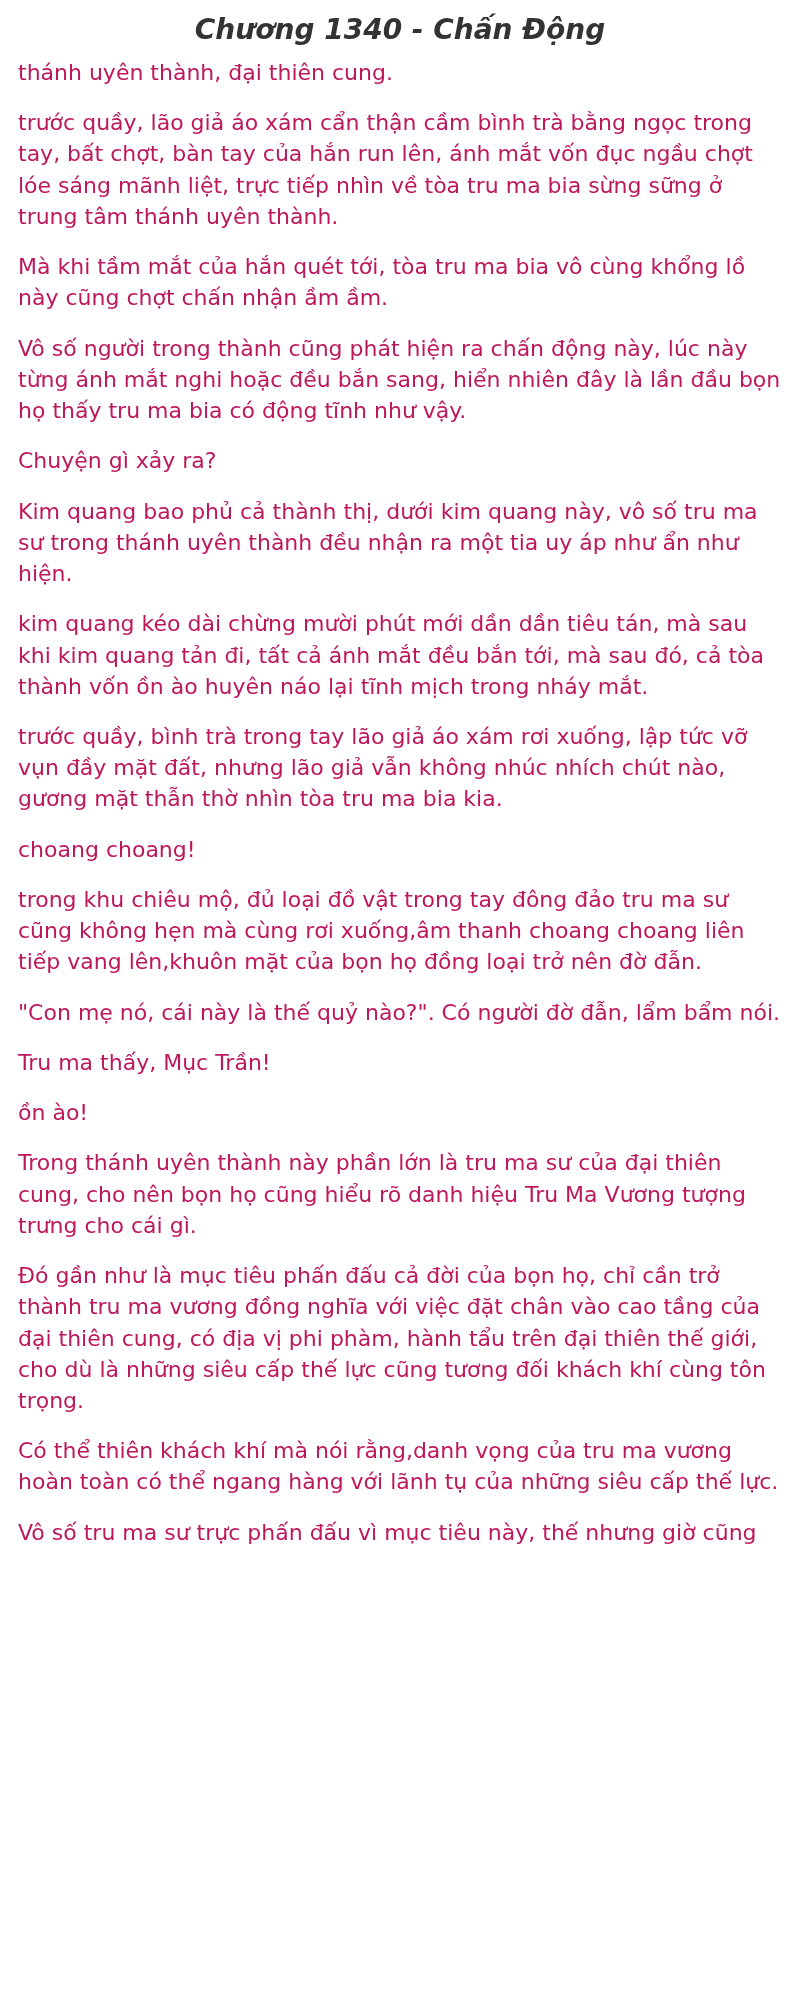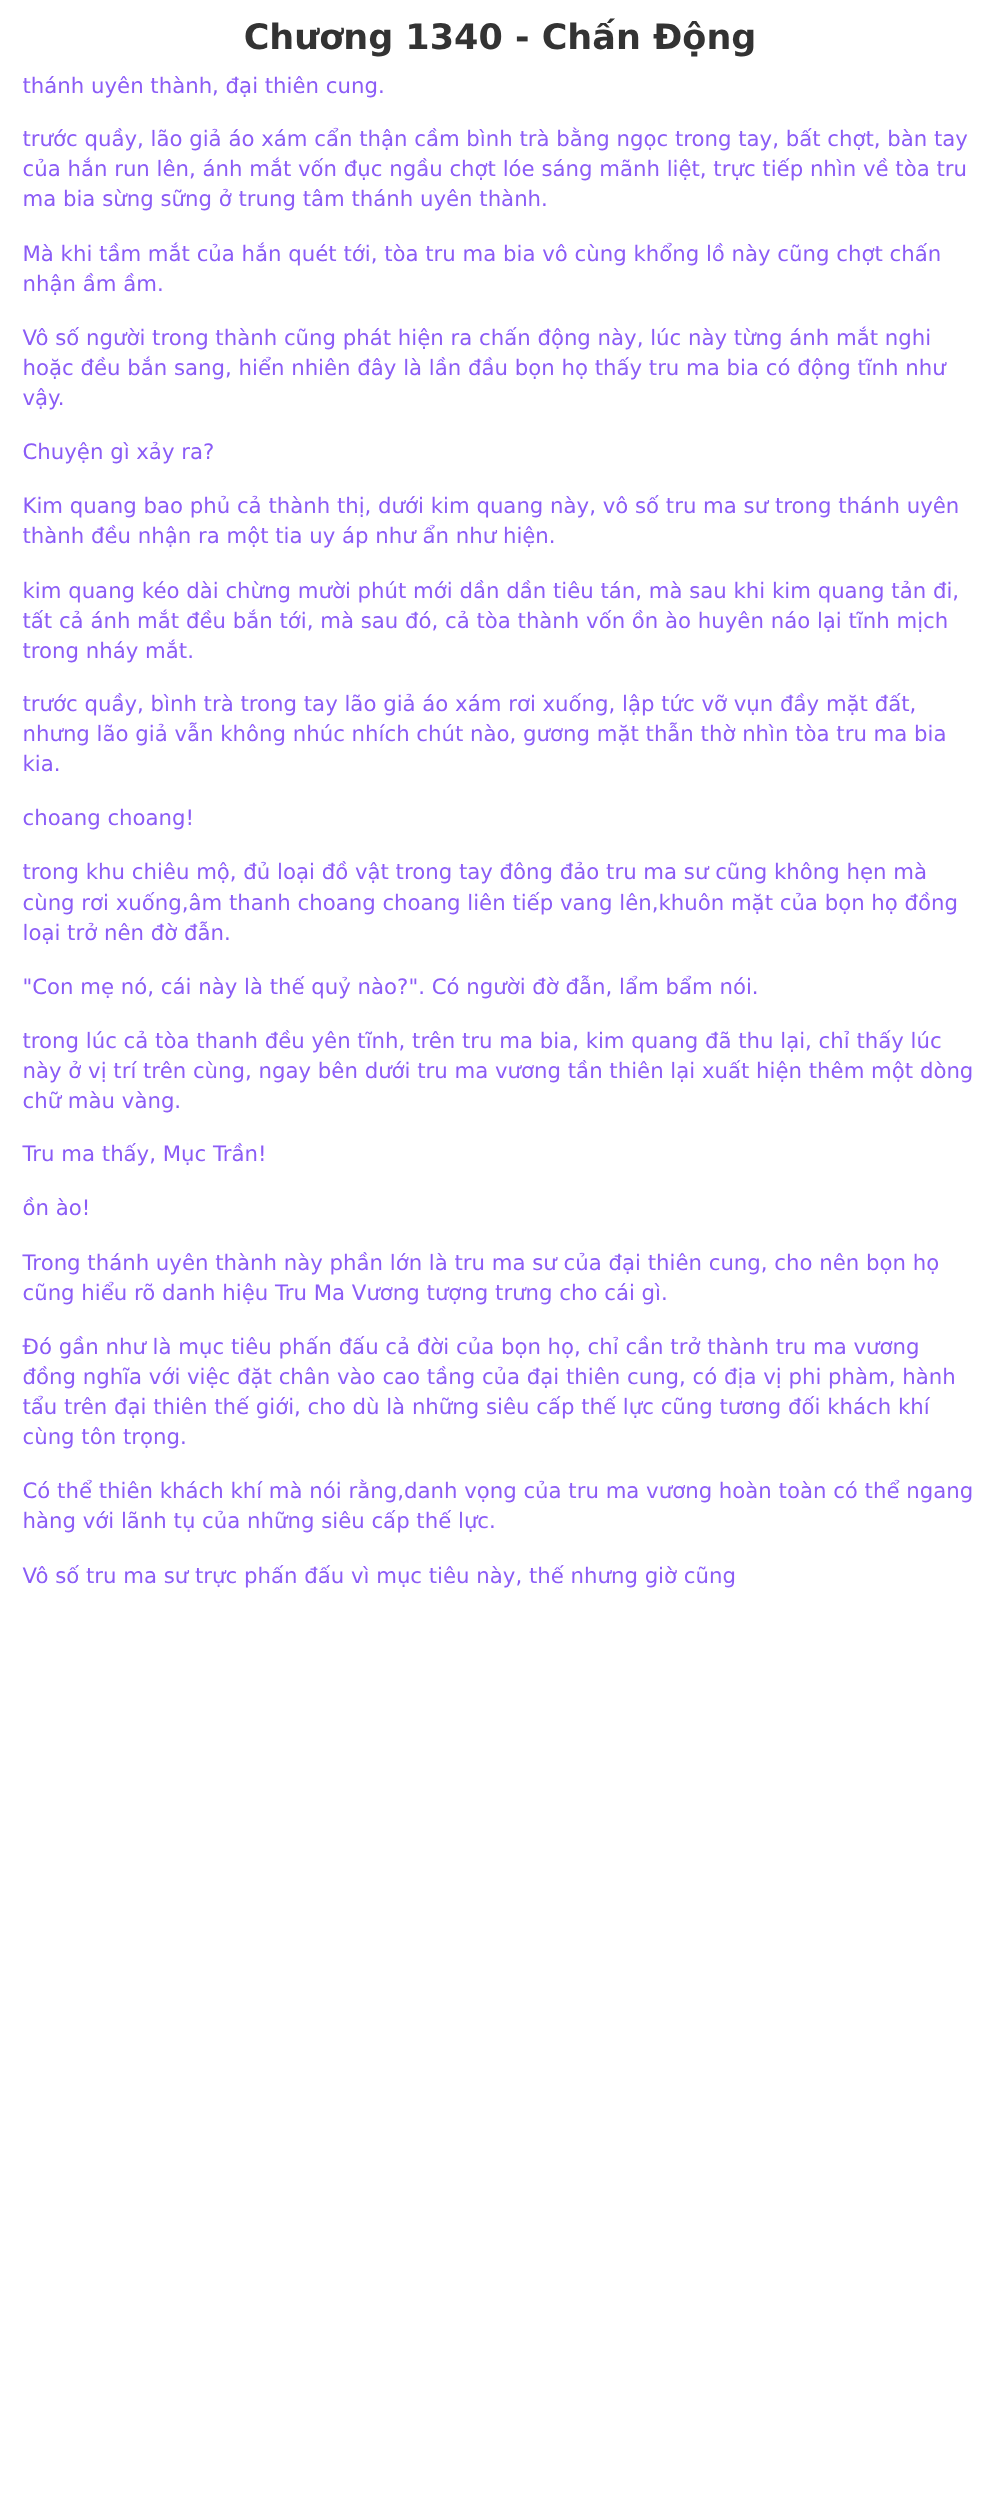--- a/index.html
+++ b/index.html
@@ -18,28 +18,29 @@
     padding: 0;
   }
   .chapter-title {
     text-align: center;
     font-size: 28px;
     font-weight: bold;
     color: #333333;
     margin: 12px 0 10px 0;
     line-height: 1.25;
     font-family: "DejaVu Sans", "Liberation Sans", sans-serif;
+    font-style: italic;
   }
   .content {
     padding: 0 18px 0 18px;
   }
   .content p {
-    font-size: 17px;
+    font-size: 22px;
     line-height: 1.42;
-    color: #8b5cf6;
+    color: #be185d;
     margin: 0 0 19px 0;
     text-align: left;
     word-wrap: break-word;
   }
   .content p:first-child {
     margin-top: 0;
   }
 </style>
 </head>
 <body>
@@ -51,21 +52,20 @@
     <p>trước quầy, lão giả áo xám cẩn thận cầm bình trà bằng ngọc trong tay, bất chợt, bàn tay của hắn run lên, ánh mắt vốn đục ngầu chợt lóe sáng mãnh liệt, trực tiếp nhìn về tòa tru ma bia sừng sững ở trung tâm thánh uyên thành.</p>
     <p>Mà khi tầm mắt của hắn quét tới, tòa tru ma bia vô cùng khổng lồ này cũng chợt chấn nhận ầm ầm.</p>
     <p>Vô số người trong thành cũng phát hiện ra chấn động này, lúc này từng ánh mắt nghi hoặc đều bắn sang, hiển nhiên đây là lần đầu bọn họ thấy tru ma bia có động tĩnh như vậy.</p>
     <p>Chuyện gì xảy ra?</p>
     <p>Kim quang bao phủ cả thành thị, dưới kim quang này, vô số tru ma sư trong thánh uyên thành đều nhận ra một tia uy áp như ẩn như hiện.</p>
     <p>kim quang kéo dài chừng mười phút mới dần dần tiêu tán, mà sau khi kim quang tản đi, tất cả ánh mắt đều bắn tới, mà sau đó, cả tòa thành vốn ồn ào huyên náo lại tĩnh mịch trong nháy mắt.</p>
     <p>trước quầy, bình trà trong tay lão giả áo xám rơi xuống, lập tức vỡ vụn đầy mặt đất, nhưng lão giả vẫn không nhúc nhích chút nào, gương mặt thẫn thờ nhìn tòa tru ma bia kia.</p>
     <p>choang choang!</p>
     <p>trong khu chiêu mộ, đủ loại đồ vật trong tay đông đảo tru ma sư cũng không hẹn mà cùng rơi xuống,âm thanh choang choang liên tiếp vang lên,khuôn mặt của bọn họ đồng loại  trở nên đờ đẫn.</p>
     <p>"Con mẹ nó, cái này là thế quỷ nào?". Có người đờ đẫn, lẩm bẩm nói.</p>
-    <p>trong lúc cả tòa thanh đều yên tĩnh, trên tru ma bia, kim quang đã thu lại, chỉ thấy lúc này ở vị trí trên cùng, ngay bên dưới tru ma vương tần thiên lại xuất hiện thêm một dòng chữ màu vàng.</p>
     <p>Tru ma thấy, Mục Trần!</p>
     <p>ồn ào!</p>
     <p>Trong thánh uyên thành này phần lớn là tru ma sư của đại thiên cung, cho nên bọn họ cũng hiểu rõ danh hiệu Tru Ma Vương tượng trưng cho cái gì.</p>
     <p>Đó gần như là mục tiêu phấn đấu cả đời của bọn họ, chỉ cần trở thành tru ma vương đồng nghĩa với việc đặt chân vào cao tầng của đại thiên cung, có địa vị phi phàm, hành tẩu trên đại thiên thế giới, cho dù là những siêu cấp thế lực cũng tương đối khách khí cùng tôn trọng.</p>
     <p>Có thể thiên khách khí mà nói rằng,danh vọng của tru ma vương hoàn toàn có thể ngang hàng với lãnh tụ của những siêu cấp thế lực.</p>
     <p>Vô số tru ma sư trực phấn đấu vì mục tiêu này, thế nhưng giờ cũng</p>
   </div>
 </div>
 
 </body></html>

